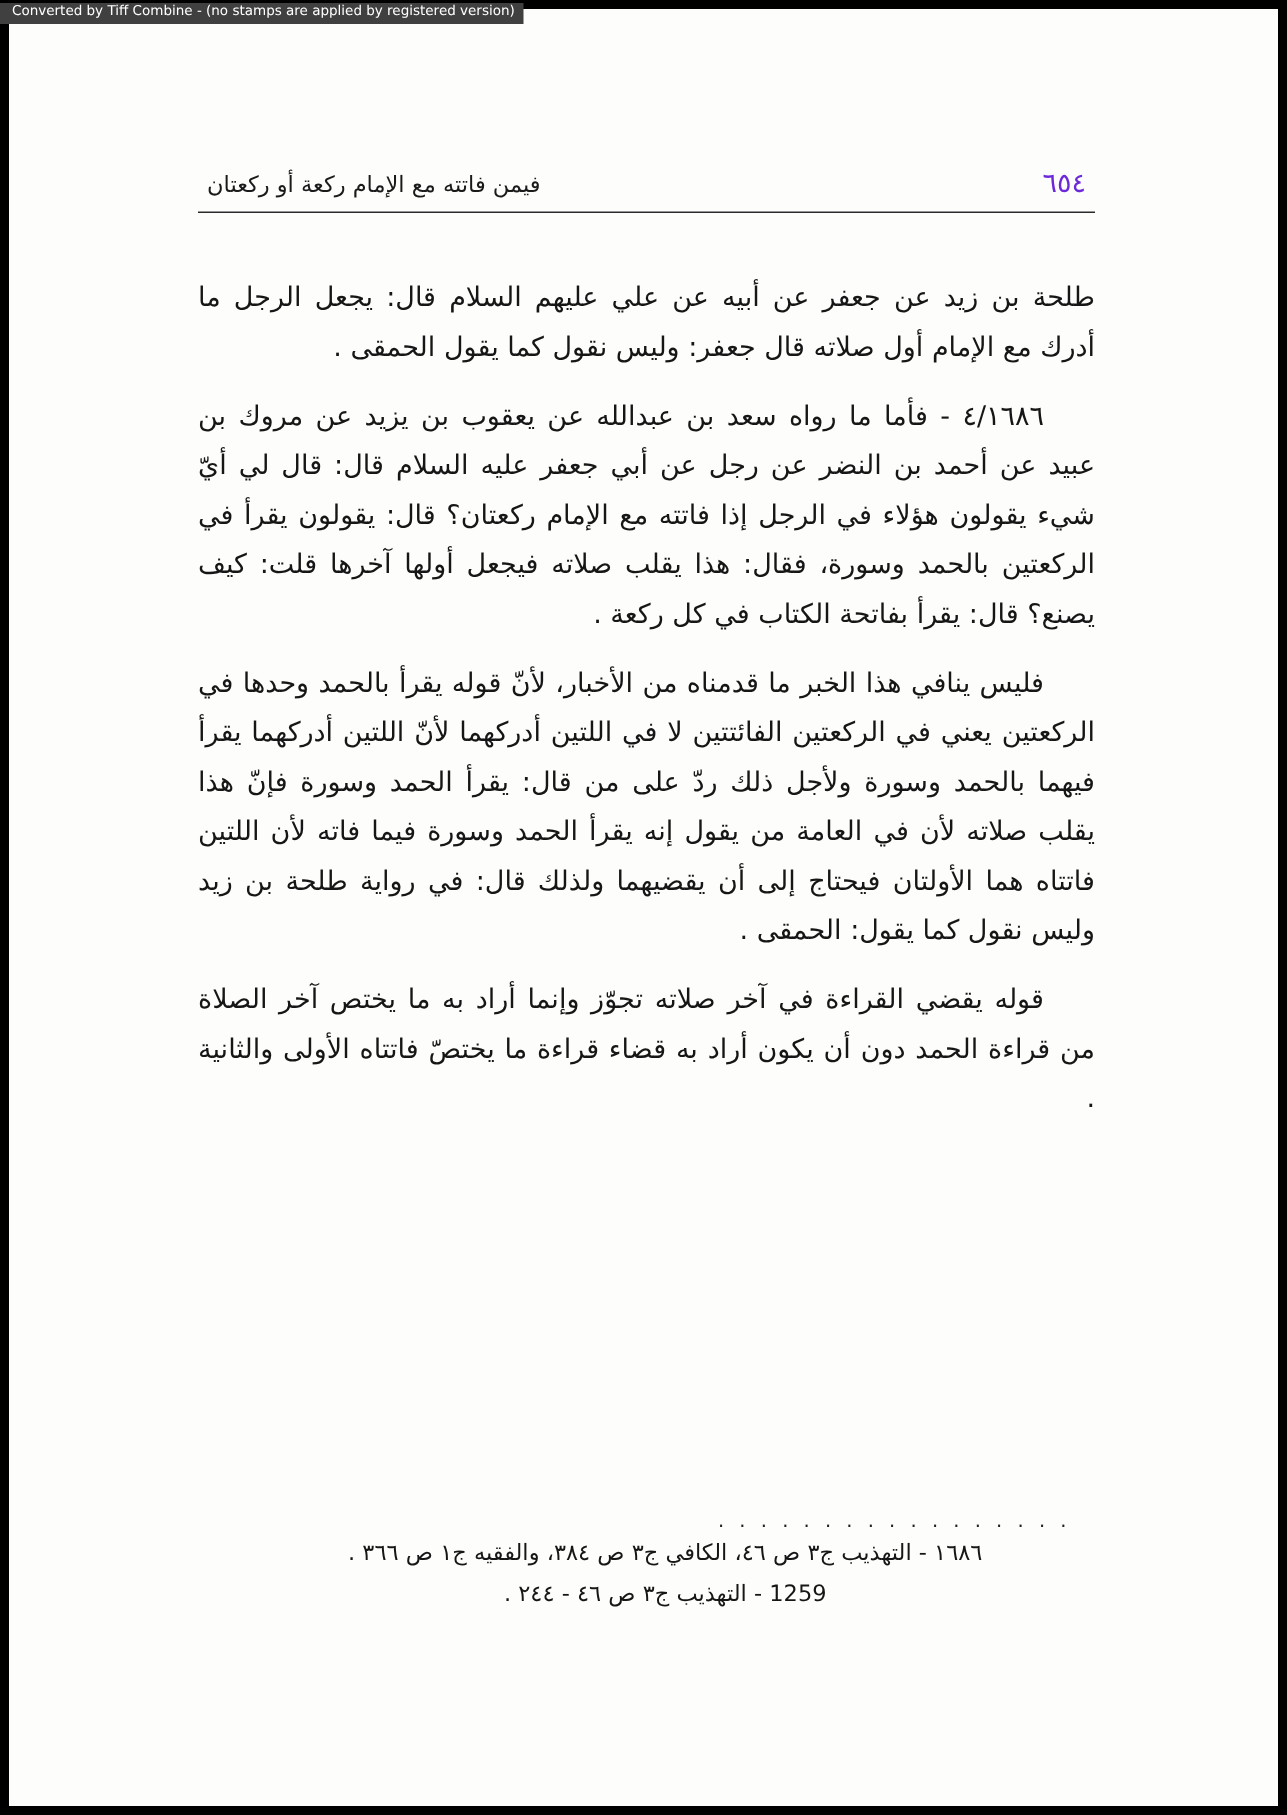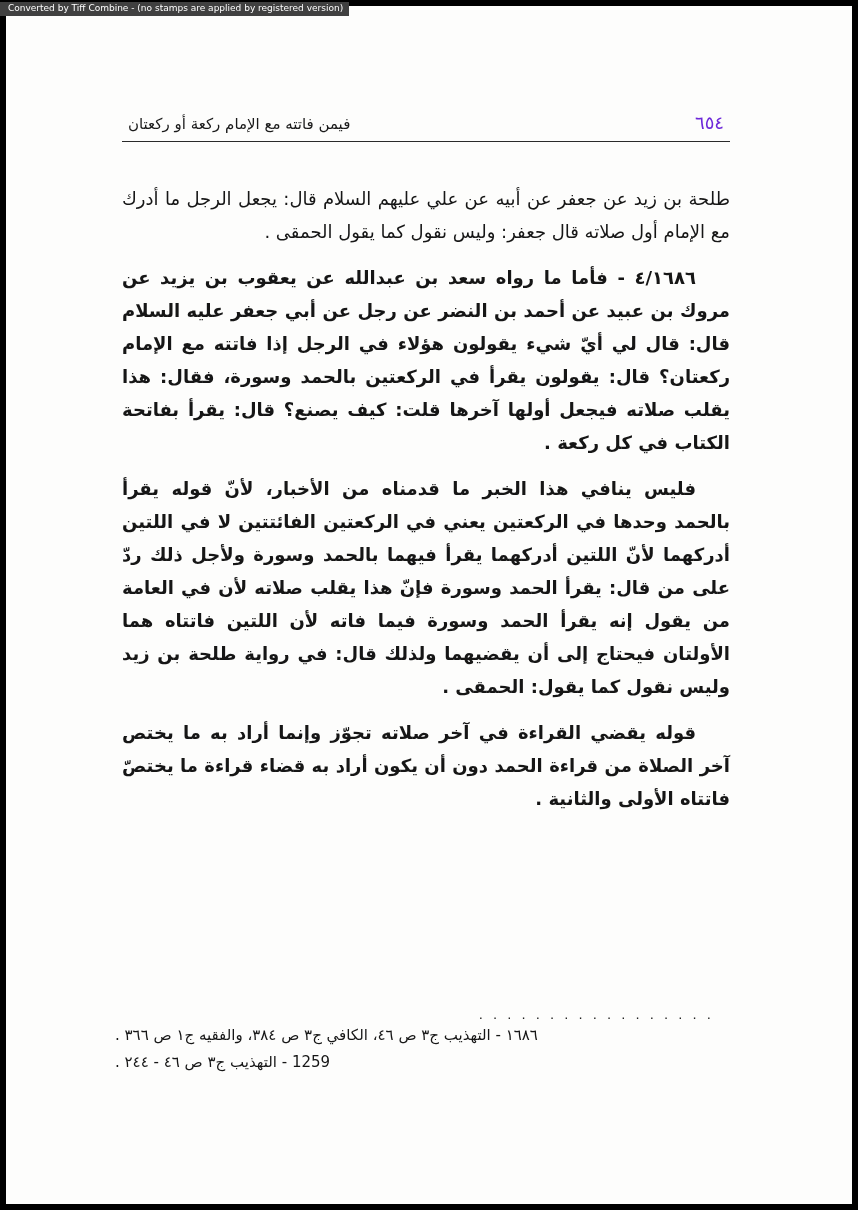--- a/index.html
+++ b/index.html
@@ -30,21 +30,21 @@
     color: #fff;
     font-size: 9px;
     line-height: 11px;
     padding: 1px 6px 2px 8px;
     white-space: nowrap;
     font-family: "DejaVu Sans", sans-serif;
   }
   .content {
     position: absolute;
     top: 112px;
-    left: 122px;
+    left: 132px;
     right: 128px;
   }
   .page-header {
     display: flex;
     justify-content: space-between;
     align-items: baseline;
     direction: ltr;
     padding: 0 6px;
   }
   .chapter-title {
@@ -66,21 +66,20 @@
     font-size: 18px;
     line-height: 33px;
     text-align: justify;
     color: #161616;
   }
   .body-text p {
     margin: 0 0 13px 0;
   }
   .body-text p.indent {
     text-indent: 34px;
-    font-weight: bold;
   }
   .footnotes {
     position: absolute;
     top: 1008px;
     left: 115px;
     right: 86px;
     direction: rtl;
     color: #161616;
   }
   .footnote-separator {
@@ -89,21 +88,21 @@
     margin-right: 58px;
     font-size: 13px;
     letter-spacing: 3px;
     line-height: 14px;
     white-space: nowrap;
     color: #222;
   }
   .footnote-item {
     font-size: 15px;
     line-height: 27px;
-    text-align: left;
+    text-align: center;
   }
 </style>
 </head>
 <body>
 
 <div class="page-frame"></div>
 
 <div class="watermark-banner">Converted by Tiff Combine - (no stamps are applied by registered version)</div>
 
 <div class="content">

